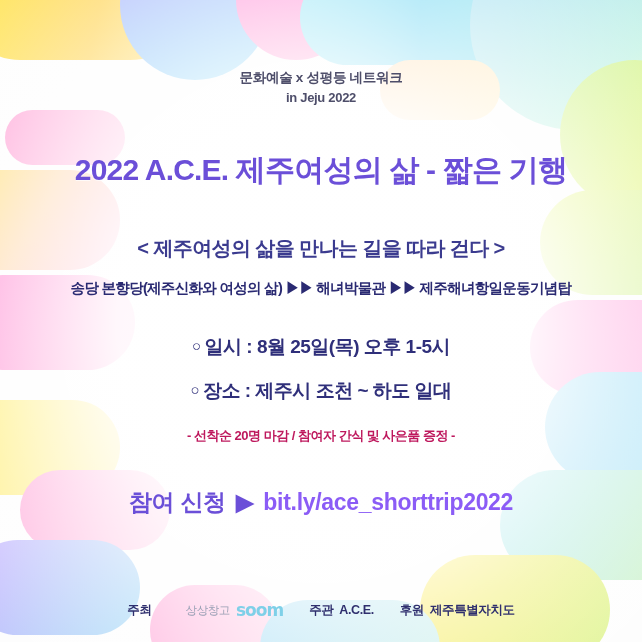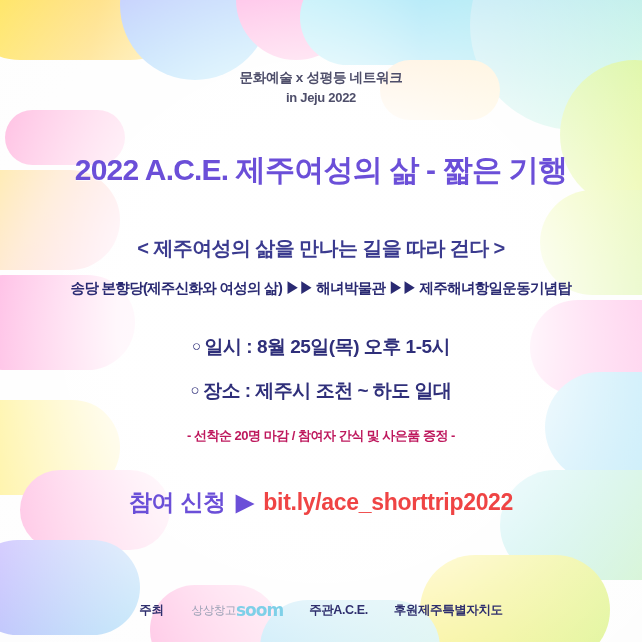--- a/index.html
+++ b/index.html
@@ -169,38 +169,39 @@
   }
 
   .apply {
     margin-top: 42px;
     font-size: 23px;
     font-weight: bold;
     color: #6b4fd8;
     letter-spacing: -0.3px;
   }
   .apply .arrow { margin: 0 4px; }
-  .apply .url { color: #ef4444; }
+  .apply .url { color: #8b5cf6; }
 
   .footer {
     position: absolute;
     left: 0;
     right: 0;
     bottom: 22px;
     display: flex;
     justify-content: center;
     align-items: center;
     gap: 26px;
     font-size: 12.5px;
     color: #2f2f6e;
     letter-spacing: -0.4px;
   }
   .footer .grp {
     display: flex;
     align-items: center;
+    gap: 6px;
     white-space: nowrap;
   }
   .footer .lbl { font-weight: bold; color: #2f2f6e; }
   .footer .val { font-weight: bold; color: #2f2f6e; }
   .footer .val-light { color: #9aa0b5; font-weight: normal; font-size: 11.5px; margin-left: 28px; }
   .footer .soom {
     font-size: 17px;
     font-weight: bold;
     color: #7fd0e8;
     letter-spacing: -1px;

